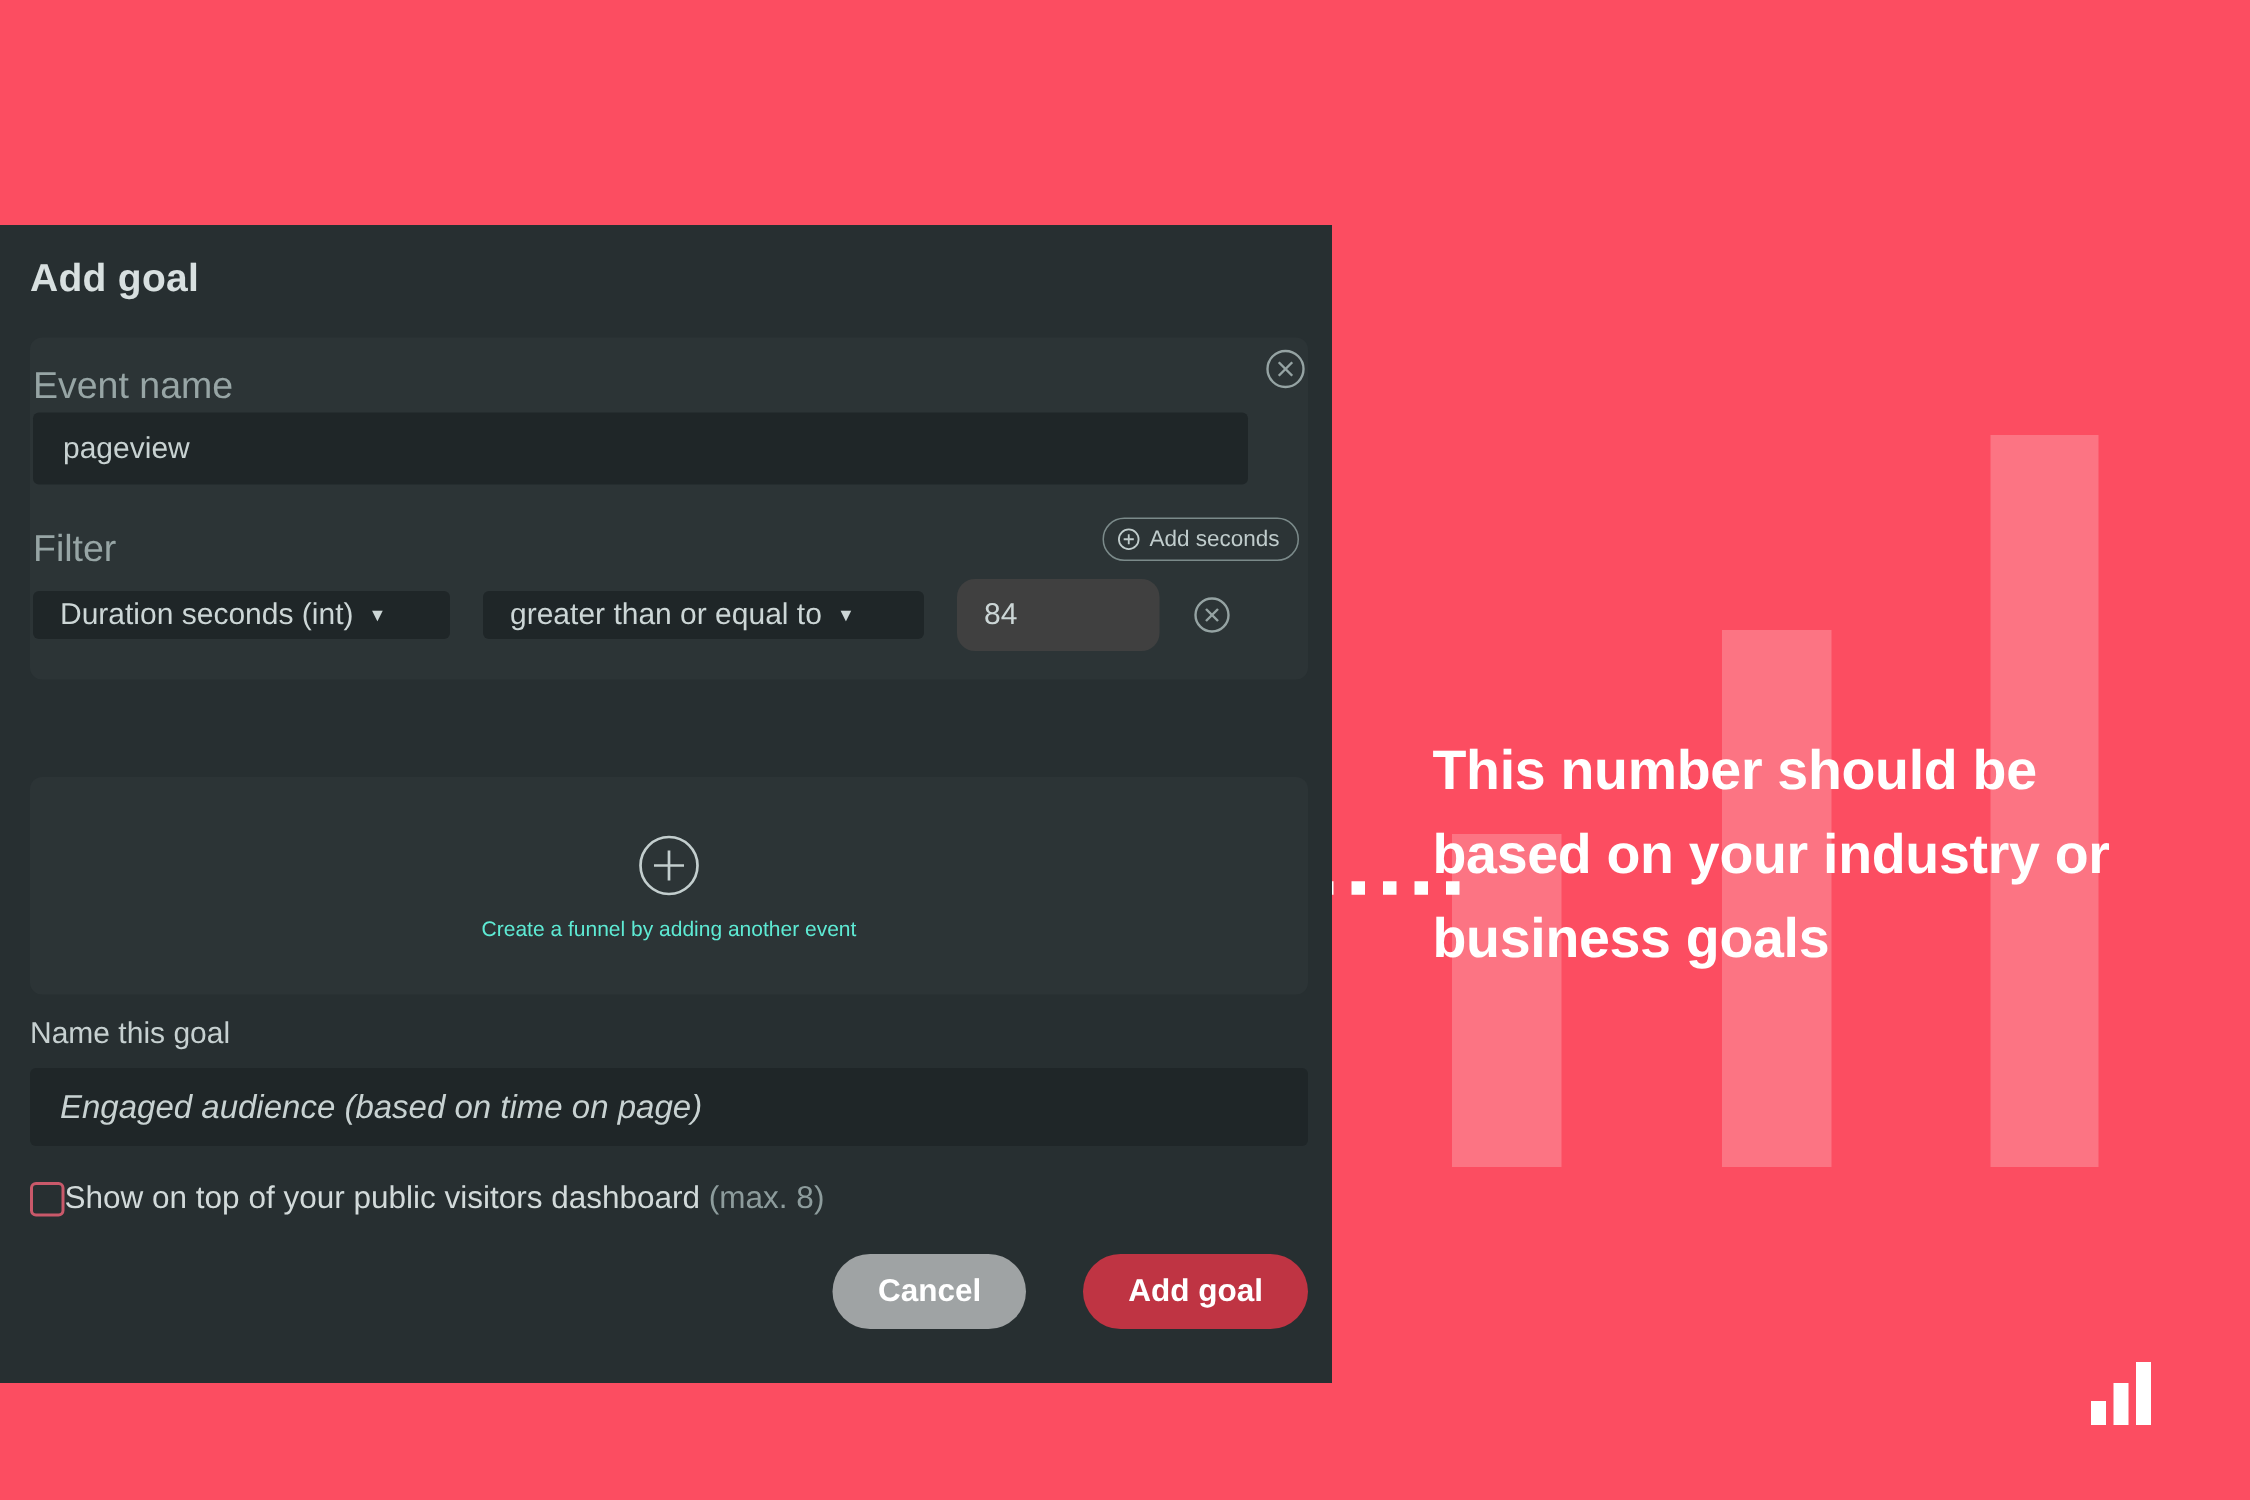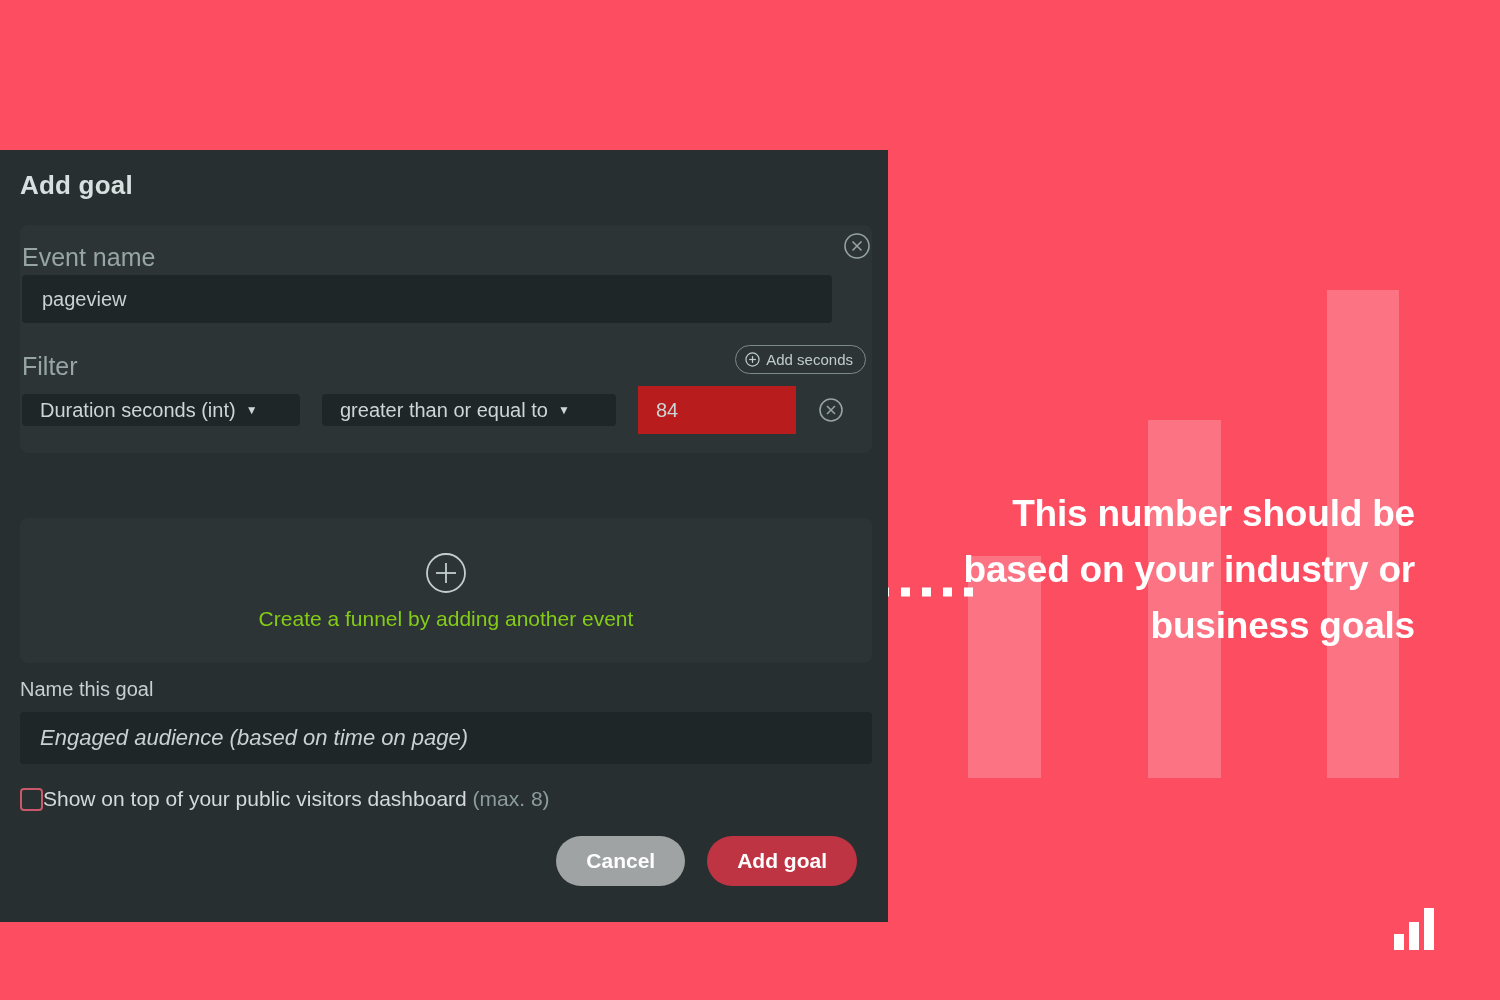--- a/index.html
+++ b/index.html
@@ -33,21 +33,21 @@
   #brand-logo i { display: block; background: #ffffff; width: 10px; }
   #brand-logo i.b1 { height: 16px; }
   #brand-logo i.b2 { height: 28px; }
   #brand-logo i.b3 { height: 42px; }
 
   
   #annotation-text {
     position: absolute;
     left: 955px; top: 486px;
     width: 460px;
-    text-align: right;
+    text-align: left;
     color: #ffffff;
     font-size: 37px;
     font-weight: bold;
     line-height: 1.52;
     letter-spacing: -0.2px;
   }
 
   
   #annotation-arrow {
     position: absolute;
@@ -134,23 +134,23 @@
     font-family: "Liberation Sans", sans-serif;
     font-size: 20px;
     padding: 0 18px;
     display: flex; align-items: center; gap: 10px;
     cursor: pointer;
     white-space: nowrap;
   }
   #filter-property { width: 278px; }
   #filter-operator { width: 294px; }
   #filter-value {
-    width: 158px; height: 48px;
-    background: #b91c1c;
-    border: none; border-radius: 0;
+    width: 135px; height: 48px;
+    background: #404040;
+    border: none; border-radius: 12px;
     color: #ccd6d6;
     font-family: "Liberation Sans", sans-serif;
     font-size: 20px;
     padding: 0 18px;
   }
   .caret { font-size: 12px; color: #ccd6d6; }
   #filter-remove { width: 26px; height: 26px; cursor: pointer; flex: none; }
 
   
   #multiplier-badge {
@@ -170,22 +170,22 @@
     width: 852px; height: 145px;
     background: #2c3436;
     border-radius: 8px;
     display: flex; flex-direction: column;
     align-items: center; justify-content: center;
     gap: 12px;
     cursor: pointer;
   }
   #funnel-plus-icon { width: 44px; height: 44px; }
   #funnel-card-label {
-    color: #84cc16;
-    font-size: 21px;
+    color: #5eead4;
+    font-size: 14px;
   }
 
   
   #goal-name-label {
     position: absolute; left: 20px; top: 528px;
     color: #c6d0d0; font-size: 20px;
   }
   #goal-name-input {
     position: absolute;
     left: 20px; top: 562px;
@@ -215,22 +215,22 @@
   }
   #dashboard-checkbox-label {
     color: #d2dada;
     font-size: 21px;
   }
   #dashboard-checkbox-label .muted { color: #8d9c9c; }
 
   
   #modal-footer {
     position: absolute;
-    right: 31px; bottom: 36px;
-    display: flex; align-items: center; gap: 22px;
+    right: 16px; bottom: 36px;
+    display: flex; align-items: center; gap: 38px;
   }
   #cancel-button {
     height: 50px; padding: 0 30px;
     border: none; border-radius: 25px;
     background: #9fa3a4;
     color: #ffffff;
     font-family: "Liberation Sans", sans-serif;
     font-size: 21px; font-weight: bold;
     cursor: pointer;
   }

